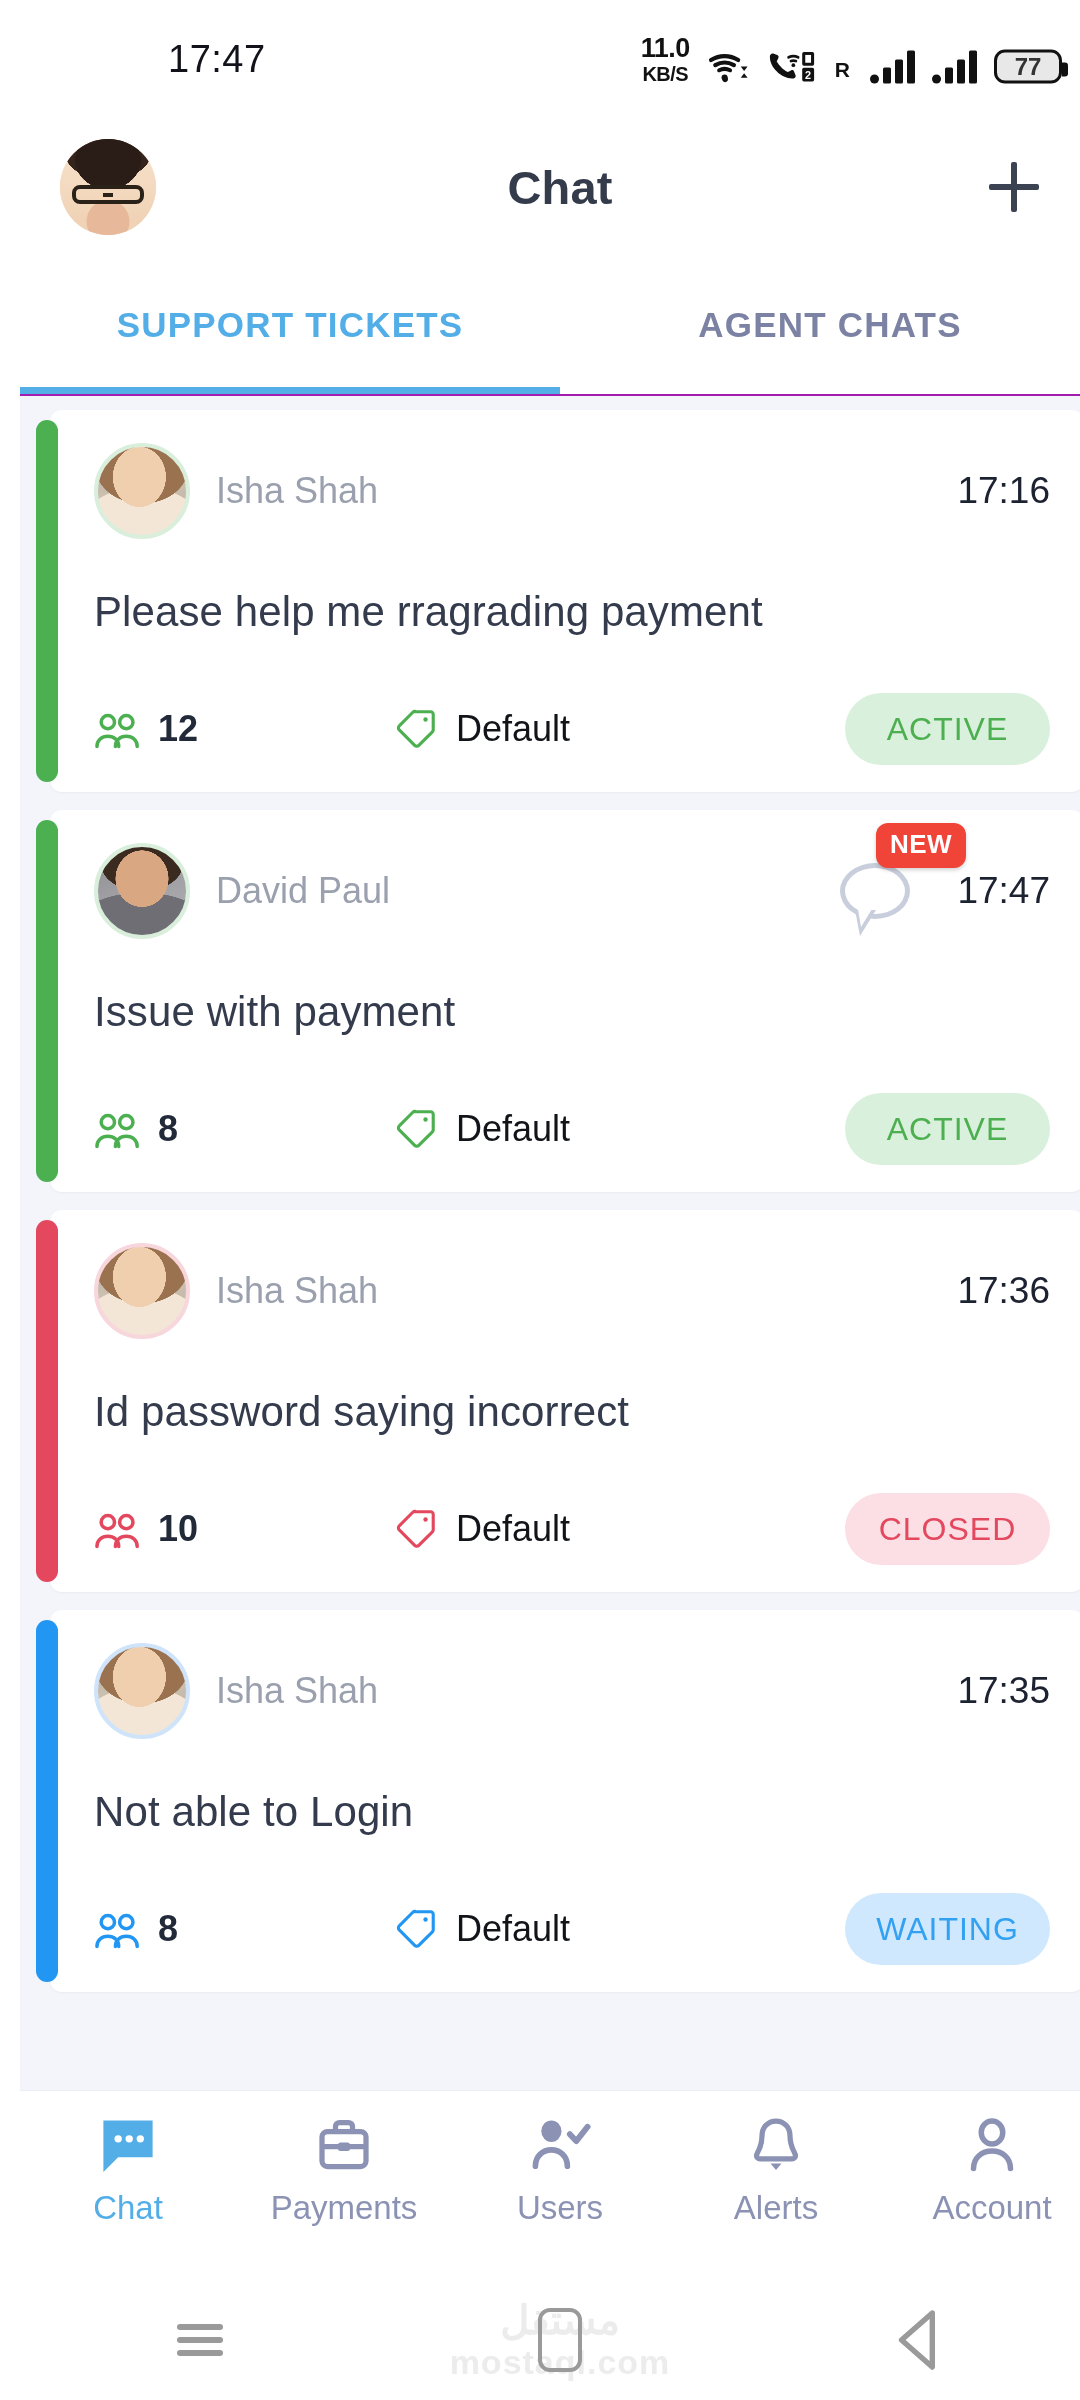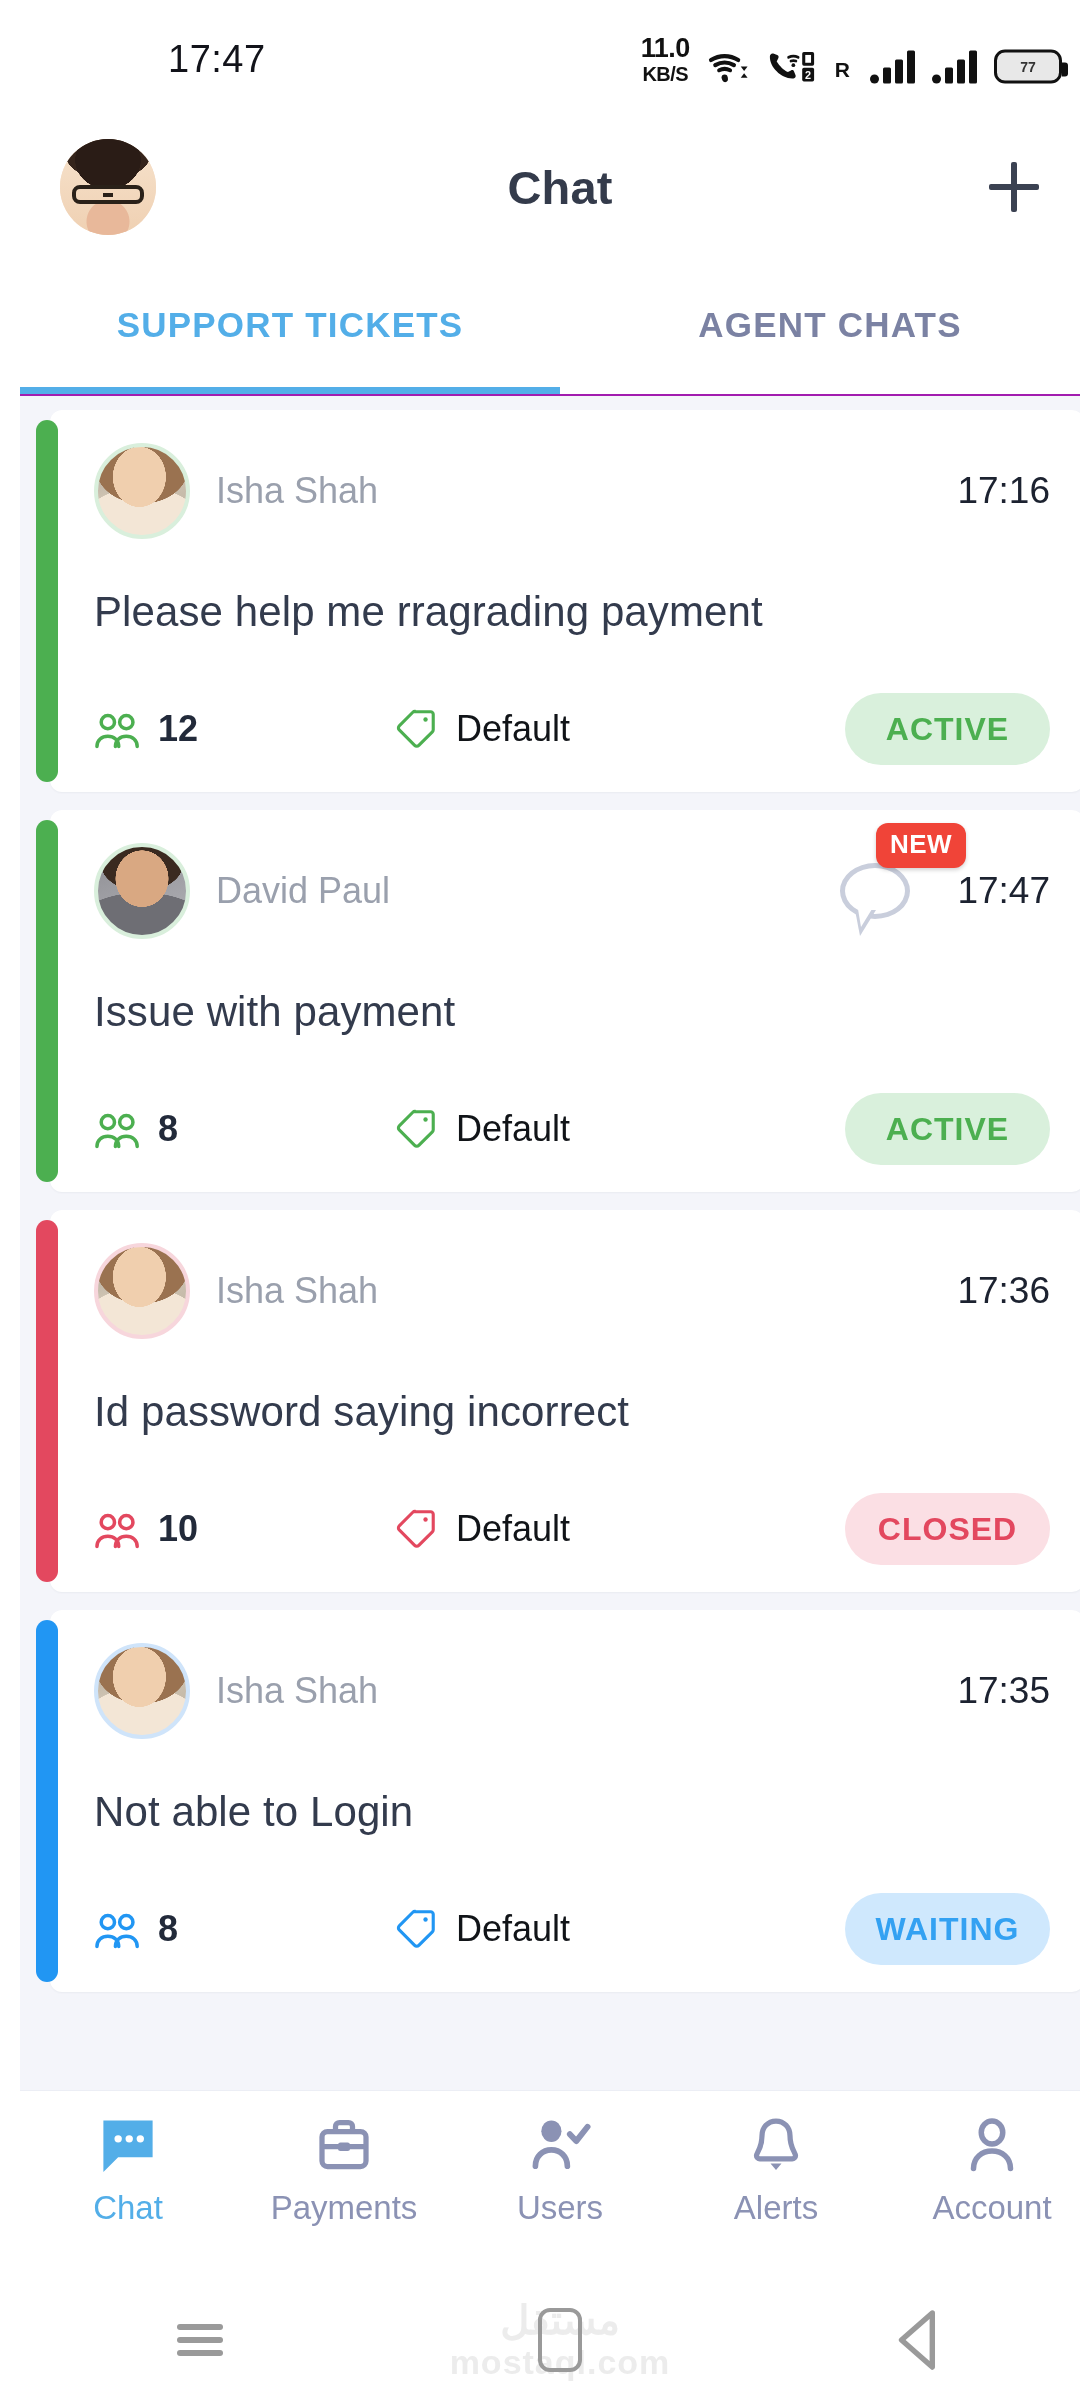--- a/index.html
+++ b/index.html
@@ -35,21 +35,21 @@
   .bars i:nth-child(1){ height:9px; border-radius:50%; width:9px;}
   .bars i:nth-child(2){ height:16px; }
   .bars i:nth-child(3){ height:24px; }
   .bars i:nth-child(4){ height:33px; }
   .batt {
     width:68px; height:34px; border:3px solid #111; border-radius:11px;
     display:flex; align-items:center; justify-content:center;
     position:relative; background:#e8e8e8;
   }
   .batt:after{ content:""; position:absolute; right:-9px; top:10px; width:6px; height:14px; background:#111; border-radius:0 3px 3px 0;}
-  .batt span{ font-size:14px; font-weight:600; color:#333; }
+  .batt span{ font-size:24px; font-weight:600; color:#333; }
 
   
   .appbar {
     height:138px; flex:0 0 138px; position:relative;
     display:flex; align-items:center; background:#ffffff;
   }
   .avatar-me {
     position:absolute; left:40px; top:50%; transform:translateY(-50%);
     width:96px; height:96px; border-radius:50%; overflow:hidden;
     background:#f3dcc6;
@@ -179,21 +179,21 @@
     height:74px;
   }
   .meta-people { display:flex; align-items:flex-end; gap:16px; width:300px; }
   .meta-people .cnt { font-size:36px; font-weight:700; color:#222a3a; }
   .meta-tag { display:flex; align-items:center; gap:18px; }
   .meta-tag .lbl { font-size:36px; color:#111418; }
   .status-pill {
     position:absolute; right:0; top:50%; transform:translateY(-50%);
     min-width:205px; height:72px; border-radius:36px;
     display:flex; align-items:center; justify-content:center;
-    font-size:32px; font-weight:700; letter-spacing:1px;
+    font-size:32px; font-weight:400; letter-spacing:1px;
   }
   svg { display:block; }
 
   
   .botnav {
     flex:0 0 190px; height:190px; background:#fff;
     display:flex; align-items:flex-start; padding-top:24px;
     border-top:1px solid #eceef5;
   }
   .nav-item {

